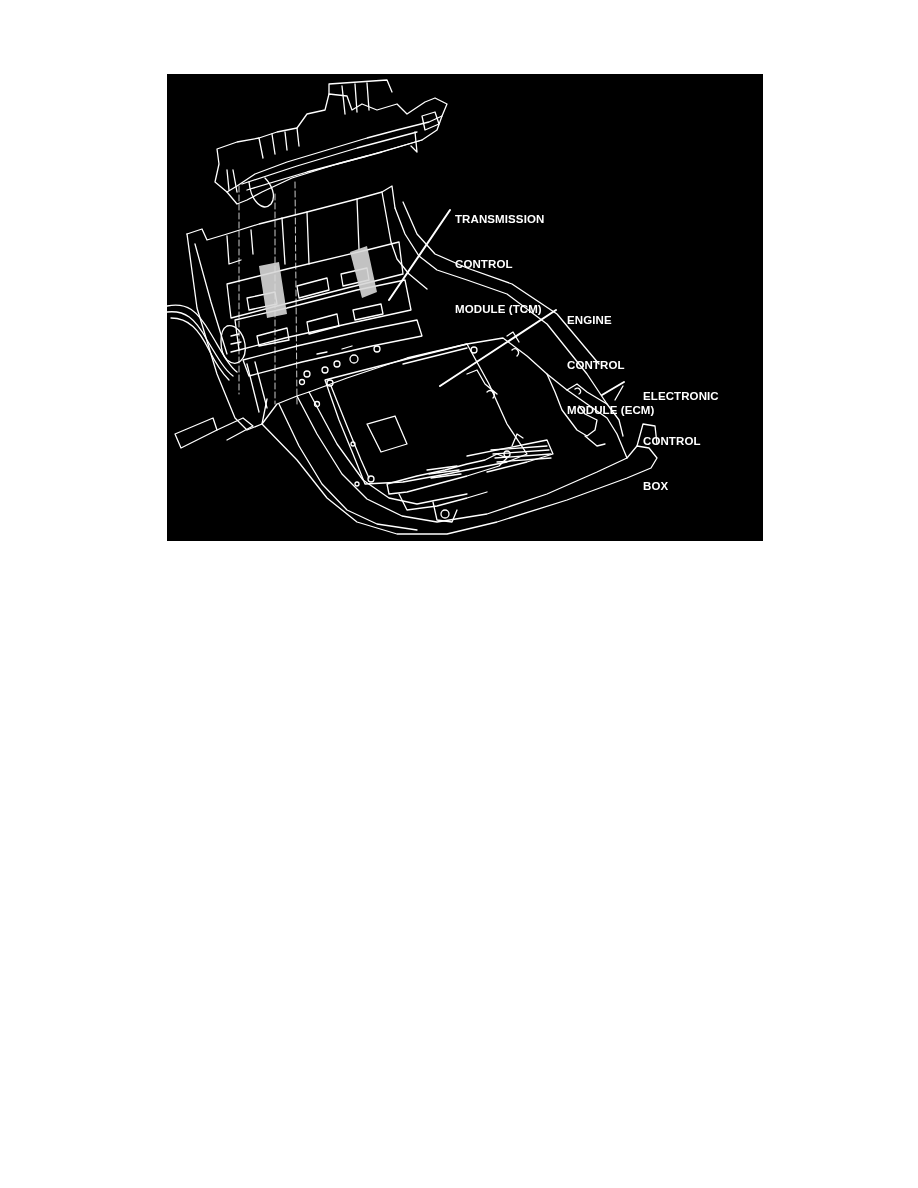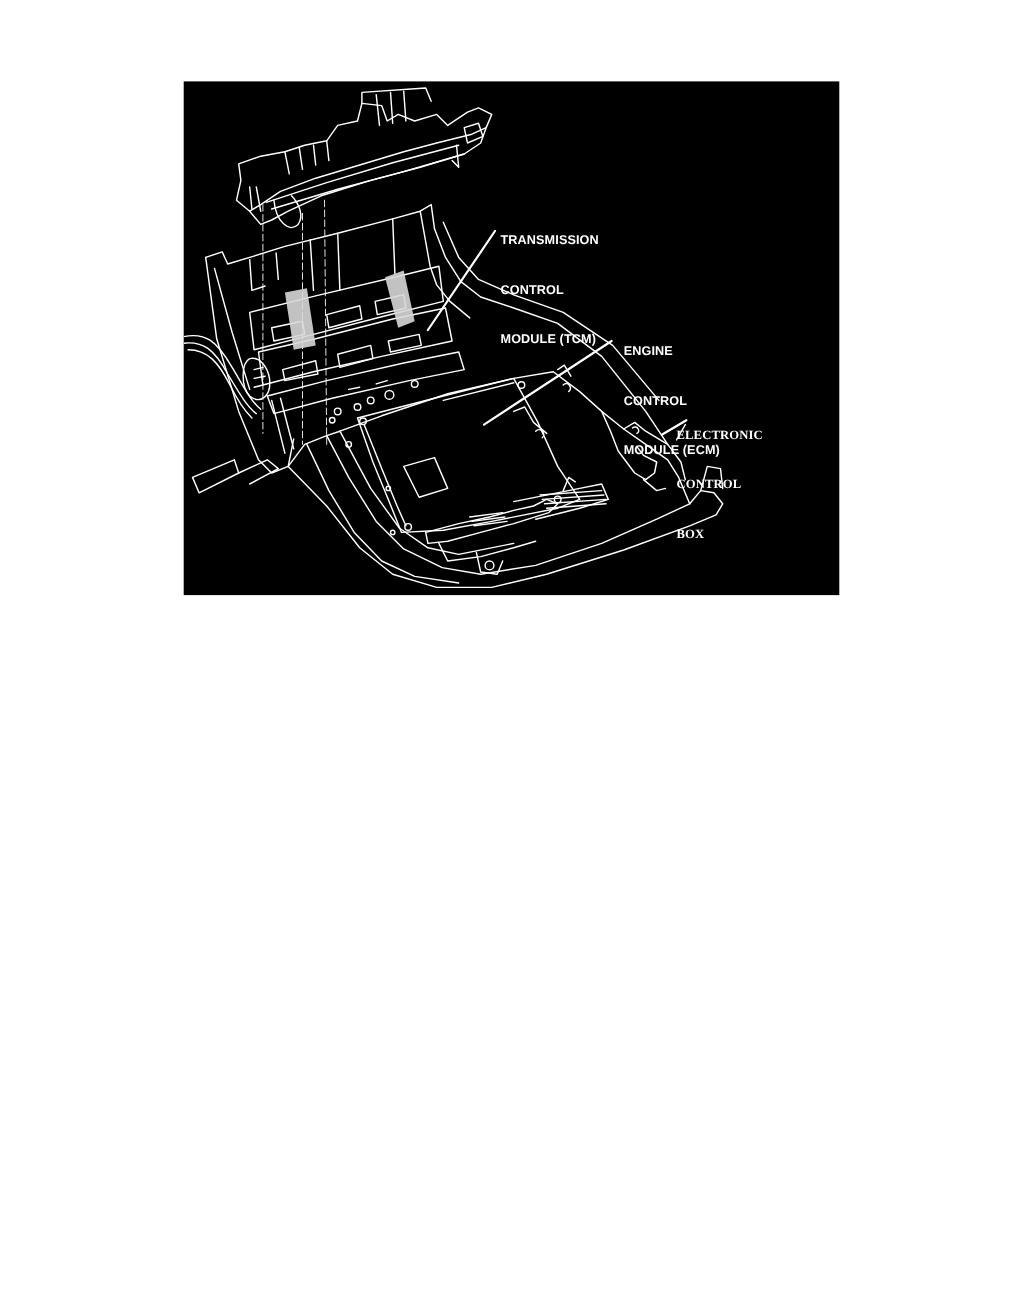--- a/index.html
+++ b/index.html
@@ -134,18 +134,18 @@
     <span>CONTROL</span>
     <span>MODULE (TCM)</span>
   </div>
 
   <div class="callout" style="left:400px; top:209px;">
     <span>ENGINE</span>
     <span>CONTROL</span>
     <span>MODULE (ECM)</span>
   </div>
 
-  <div class="callout" style="left:448px; top:285px;font-family:Liberation Serif, serif;">
+  <div class="callout" style="left:476px; top:285px;">
     <span>ELECTRONIC</span>
     <span>CONTROL</span>
     <span>BOX</span>
   </div>
 </div>
 
 </body></html>

